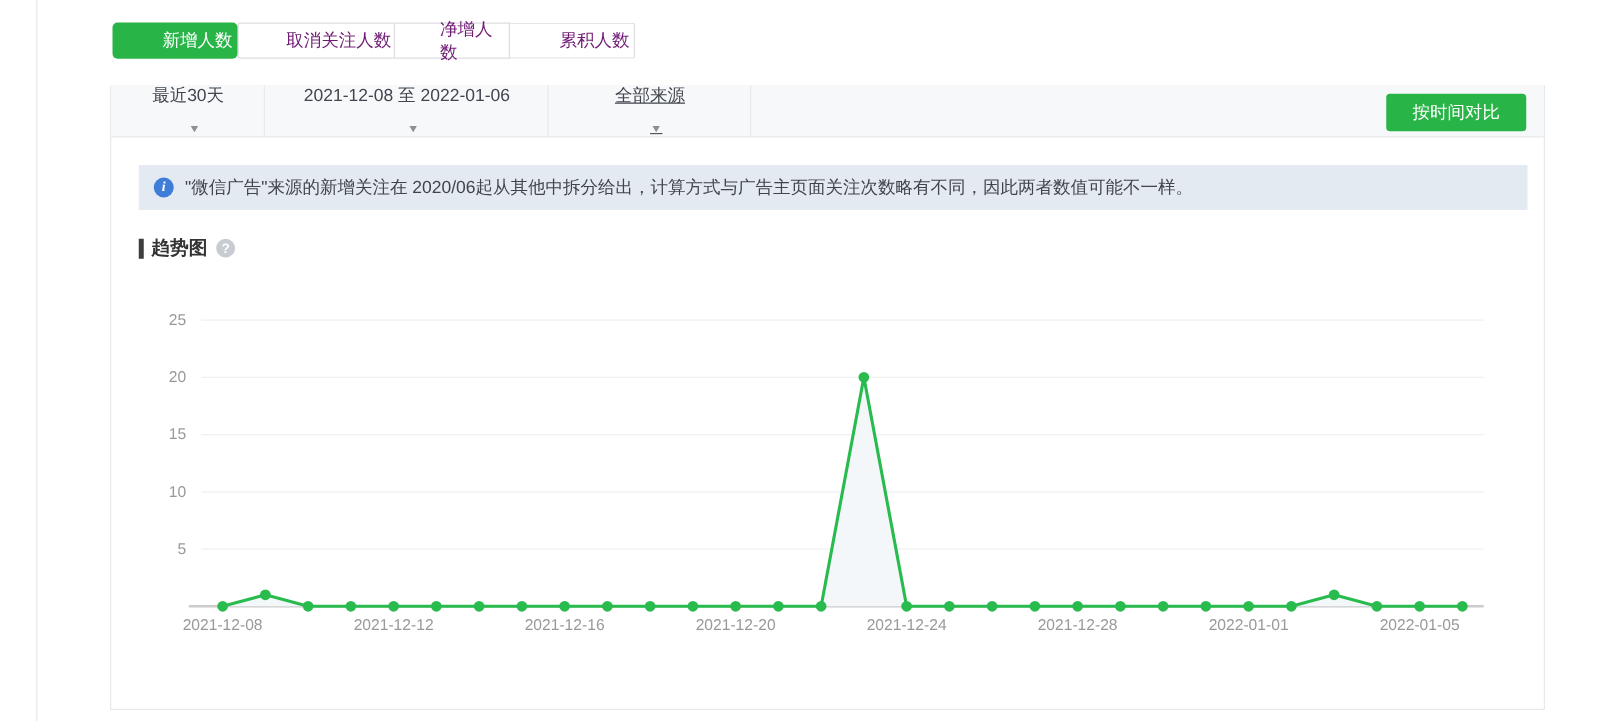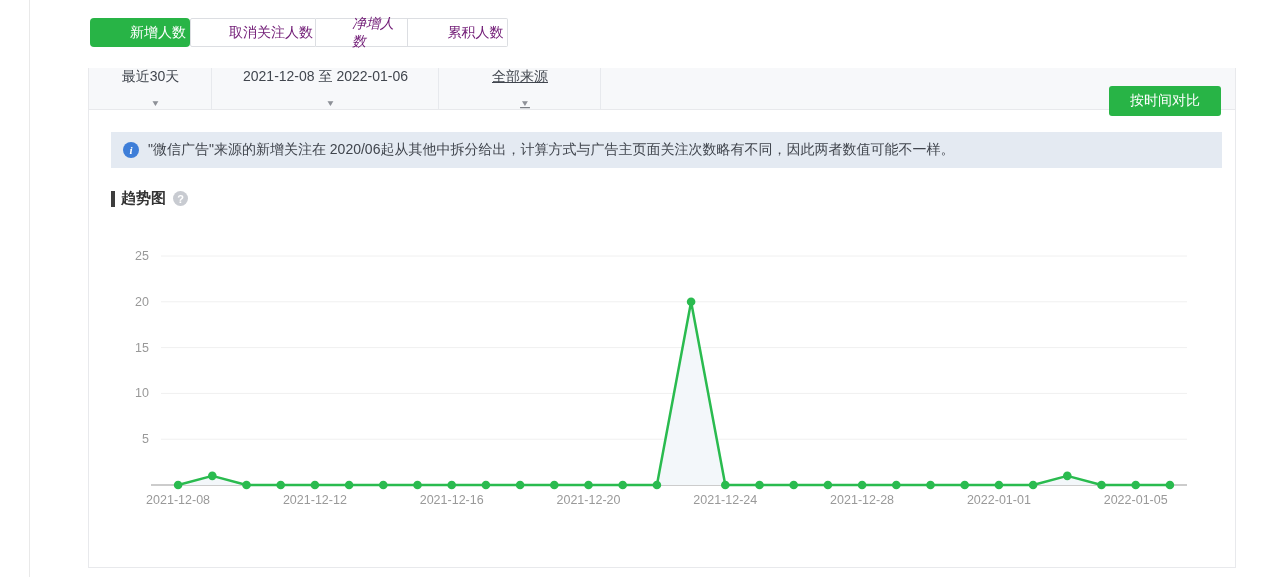--- a/index.html
+++ b/index.html
@@ -10,35 +10,35 @@
   .side-divider { position:absolute; left:29px; top:0; width:1px; height:577px; background:#e9e9e9; }
 
   
   .tabs { position:absolute; left:90px; top:18px; display:flex; height:29px; }
   .tab { height:29px; display:flex; align-items:center; justify-content:center;
     font-size:14px; cursor:pointer;padding-left:36px; }
   .tab.active { background:#28b446; color:#fff; border-radius:4px; width:100px; z-index:2; }
   .tab.plain { background:#fff; color:#701a75; border:1px solid #dcdee2; border-left:none; }
   .tab.plain.first { border-left:1px solid #dcdee2; border-radius:2px 0 0 2px; }
   .tab.plain.last { border-radius:0 2px 2px 0; }
-  .tab.w126 { width:126px; } .tab.w92 { width:92px;font-style:italic; } .tab.w100 { width:100px; }
+  .tab.w126 { width:126px; } .tab.w92 { width:92px; } .tab.w100 { width:100px; }
 
   
   .panel { position:absolute; left:88px; top:68px; width:1148px; height:500px;
     background:#fff; border-left:1px solid #e8e9ec; border-right:1px solid #e8e9ec;
     border-bottom:1px solid #e8e9ec; }
 
   
   .filter-row { position:absolute; left:0; top:0; width:1146px; height:42px;
     background:#f7f8fa; border-bottom:1px solid #e8e9ec; display:flex; align-items:stretch; }
   .filter-cell { display:flex; align-items:center; justify-content:space-between;
     border-right:1px solid #e7e9ed; padding:0 14px 0 15px; font-size:14px; color:#41464e; cursor:pointer;flex-direction:column; }
   .filter-cell .caret { font-size:10px; color:#8d9097; margin-left:10px; transform:scaleY(.85); }
   .cell-range { width:123px; } .cell-dates { width:227px; } .cell-source { width:162px;text-decoration:underline; }
-  .compare-btn { position:absolute; right:14px; top:18px; height:30px; padding:0 21px;
+  .compare-btn { position:absolute; right:14px; top:7px; height:30px; padding:0 21px;
     background:#28b446; color:#fff; border:none; border-radius:3px; font-size:14px; cursor:pointer;
     font-family:inherit; }
 
   
   .notice { position:absolute; left:22px; top:64px; width:1111px; height:36px;
     background:#e4eaf2; display:flex; align-items:center; padding:0 12px; }
   .info-icon { width:16px; height:16px; border-radius:50%; background:#3e7ed8; color:#fff;
     font-size:11px; font-weight:bold; display:flex; align-items:center; justify-content:center;
     flex:0 0 16px; font-family:"Liberation Serif","DejaVu Serif",serif; font-style:italic; }
   .notice-text { margin-left:9px; font-size:14px; color:#40454d; white-space:nowrap; }

